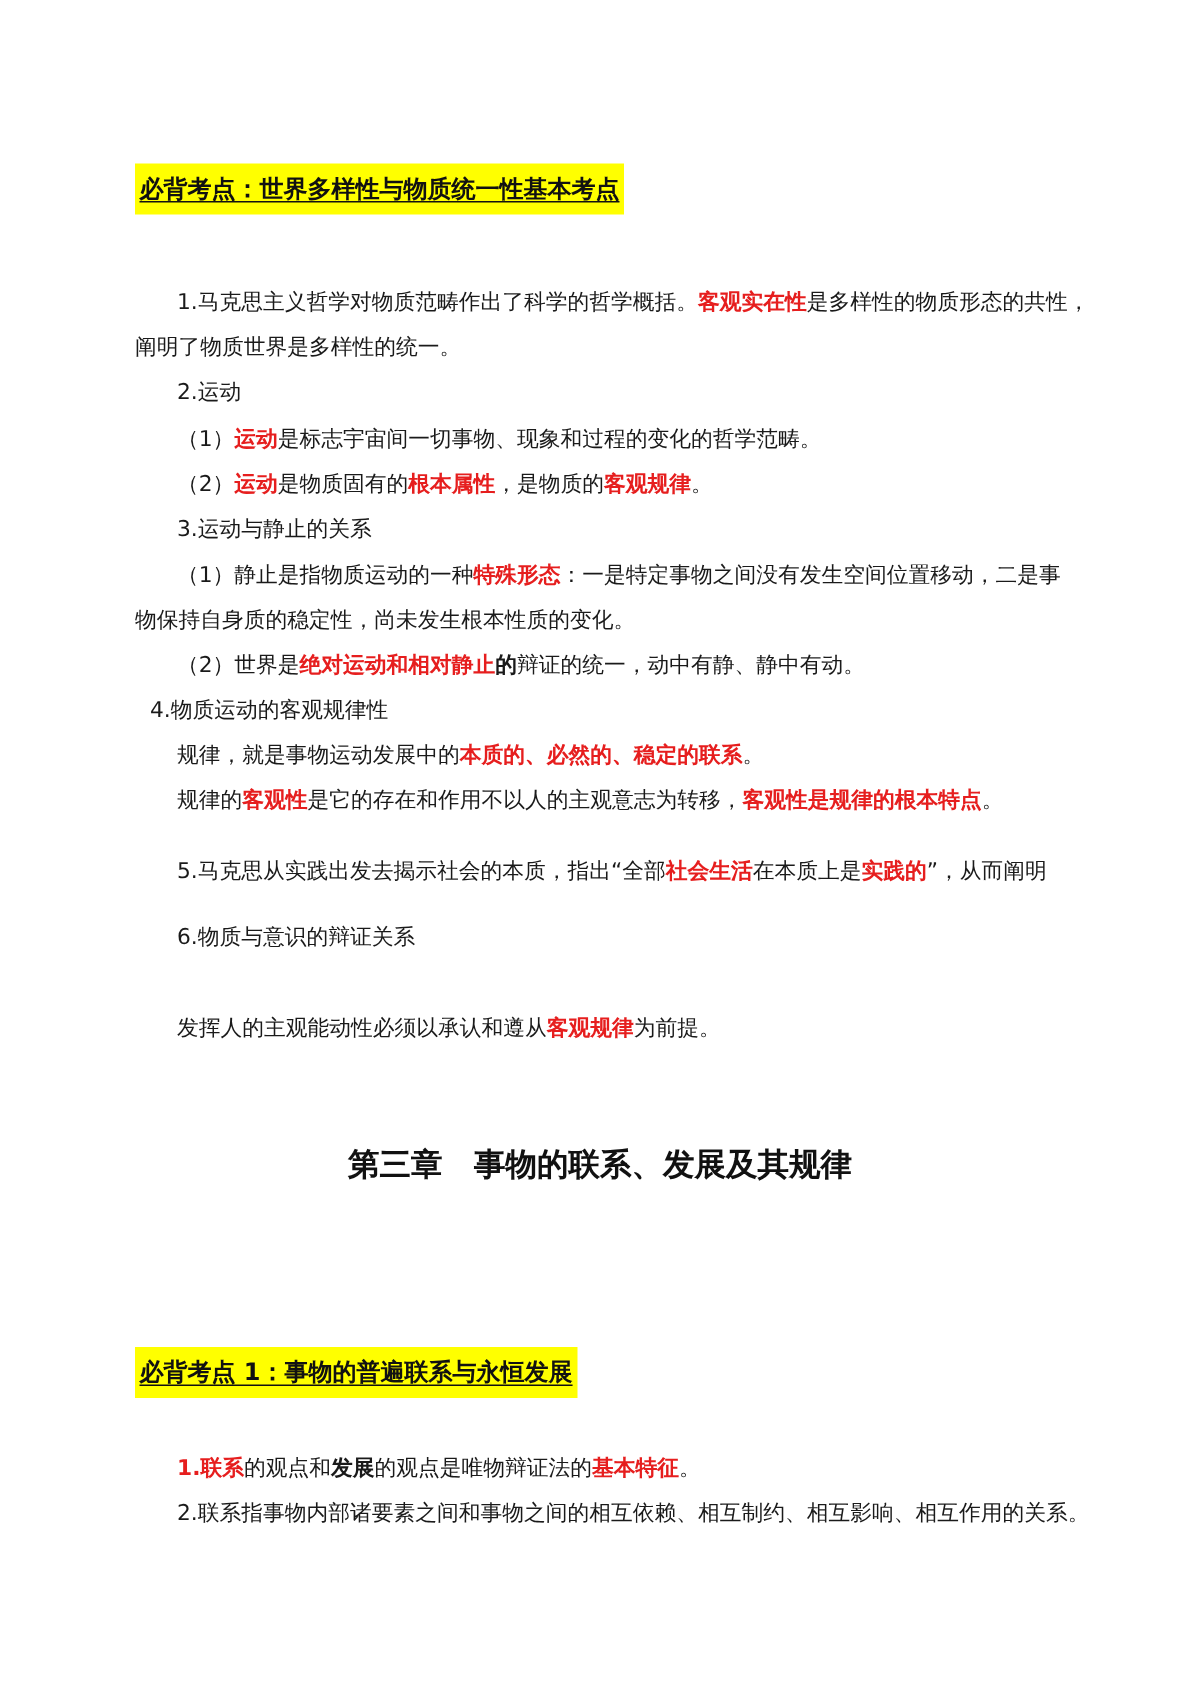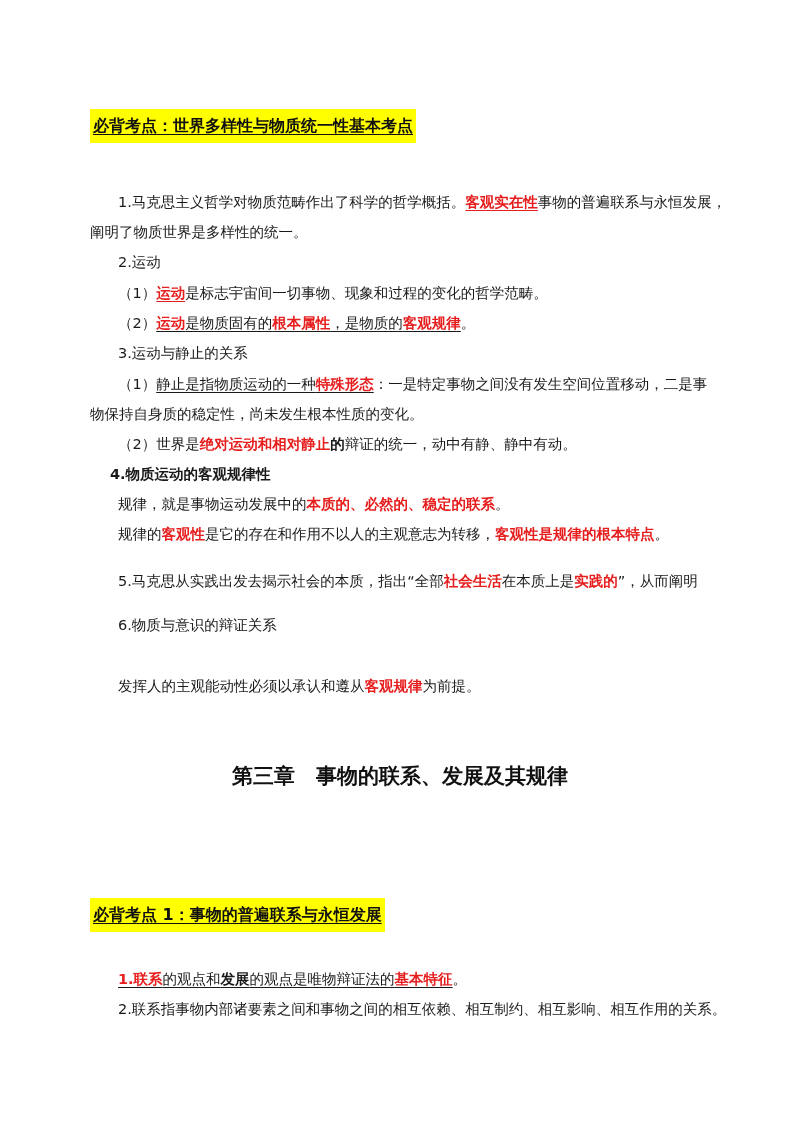--- a/index.html
+++ b/index.html
@@ -3,36 +3,36 @@
 <meta charset="utf-8">
 <style>
   html, body { margin: 0; padding: 0; background: #ffffff; }
   body { width: 800px; height: 1131px; position: relative; overflow: hidden;
          font-family: "DejaVu Sans", "Liberation Sans", sans-serif; color: #1a1a1a; }
   .page { position: absolute; left: 0; top: 0; width: 676px; height: 1131px; }
   .line { position: absolute; left: 0; white-space: nowrap; font-size: 14.5px; line-height: 20px; }
   .hl-title { position: absolute; background: #ffff00; font-weight: bold; font-size: 16px;
               line-height: 34px; padding: 0 3px; text-decoration: underline; text-underline-offset: 3px; color: #111; }
   .red { color: #e61e1e; font-weight: bold; }
-  .u { text-decoration: underline; text-underline-offset: 3px; }
+  .u { text-underline-offset: 3px; }
   .b { font-weight: bold; }
   .chapter { position: absolute; left: 0; width: 800px; text-align: center; top: 762px;
              font-size: 21px; font-weight: bold; color: #111; }
 </style>
 </head>
 <body>
 
 <div class="page">
 
   <div class="hl-title" style="left:90px; top:109px;">
     <span>必背考点：世界多样性与物质统一性基本考点</span>
   </div>
 
   <div class="line" style="left:118px; top:192px;">
-    <span>1.马克思主义哲学对物质范畴作出了科学的哲学概括。</span><span class="red u">客观实在性</span><span>事物的普遍联系与永恒发展，</span>
+    <span>1.马克思主义哲学对物质范畴作出了科学的哲学概括。</span><span class="red u">客观实在性</span><span>是多样性的物质形态的共性，</span>
   </div>
   <div class="line" style="left:90px; top:222px;">
     <span>阐明了物质世界是多样性的统一。</span>
   </div>
 
   <div class="line" style="left:118px; top:252px;">
     <span>2.运动</span>
   </div>
   <div class="line" style="left:118px; top:283px;">
     <span>（1）</span><span class="red u">运动</span><span>是标志宇宙间一切事物、现象和过程的变化的哲学范畴。</span>
@@ -47,21 +47,21 @@
   <div class="line" style="left:118px; top:374px;">
     <span>（1）</span><span class="u"><span>静止是指物质运动的一种</span><span class="red">特殊形态</span></span><span>：一是特定事物之间没有发生空间位置移动，二是事</span>
   </div>
   <div class="line" style="left:90px; top:404px;">
     <span>物保持自身质的稳定性，尚未发生根本性质的变化。</span>
   </div>
   <div class="line" style="left:118px; top:434px;">
     <span>（2）</span><span>世界是</span><span class="red">绝对运动和相对静止</span><span class="b">的</span><span>辩证的统一，动中有静、静中有动。</span>
   </div>
 
-  <div class="line" style="left:110px; top:464px;font-weight:bold;">
+  <div class="line" style="left:100px; top:464px;">
     <span>4.物质运动的客观规律性</span>
   </div>
   <div class="line" style="left:118px; top:524px;">
     <span>规律的</span><span class="red">客观性</span><span>是它的存在和作用不以人的主观意志为转移，</span><span class="red">客观性是规律的根本特点</span><span>。</span>
   </div>
   <div class="line" style="left:118px; top:494px;">
     <span>规律，就是事物运动发展中的</span><span class="red">本质的、必然的、稳定的联系</span><span>。</span>
   </div>
 
   <div class="line" style="left:118px; top:555px;margin-top:16px;">

